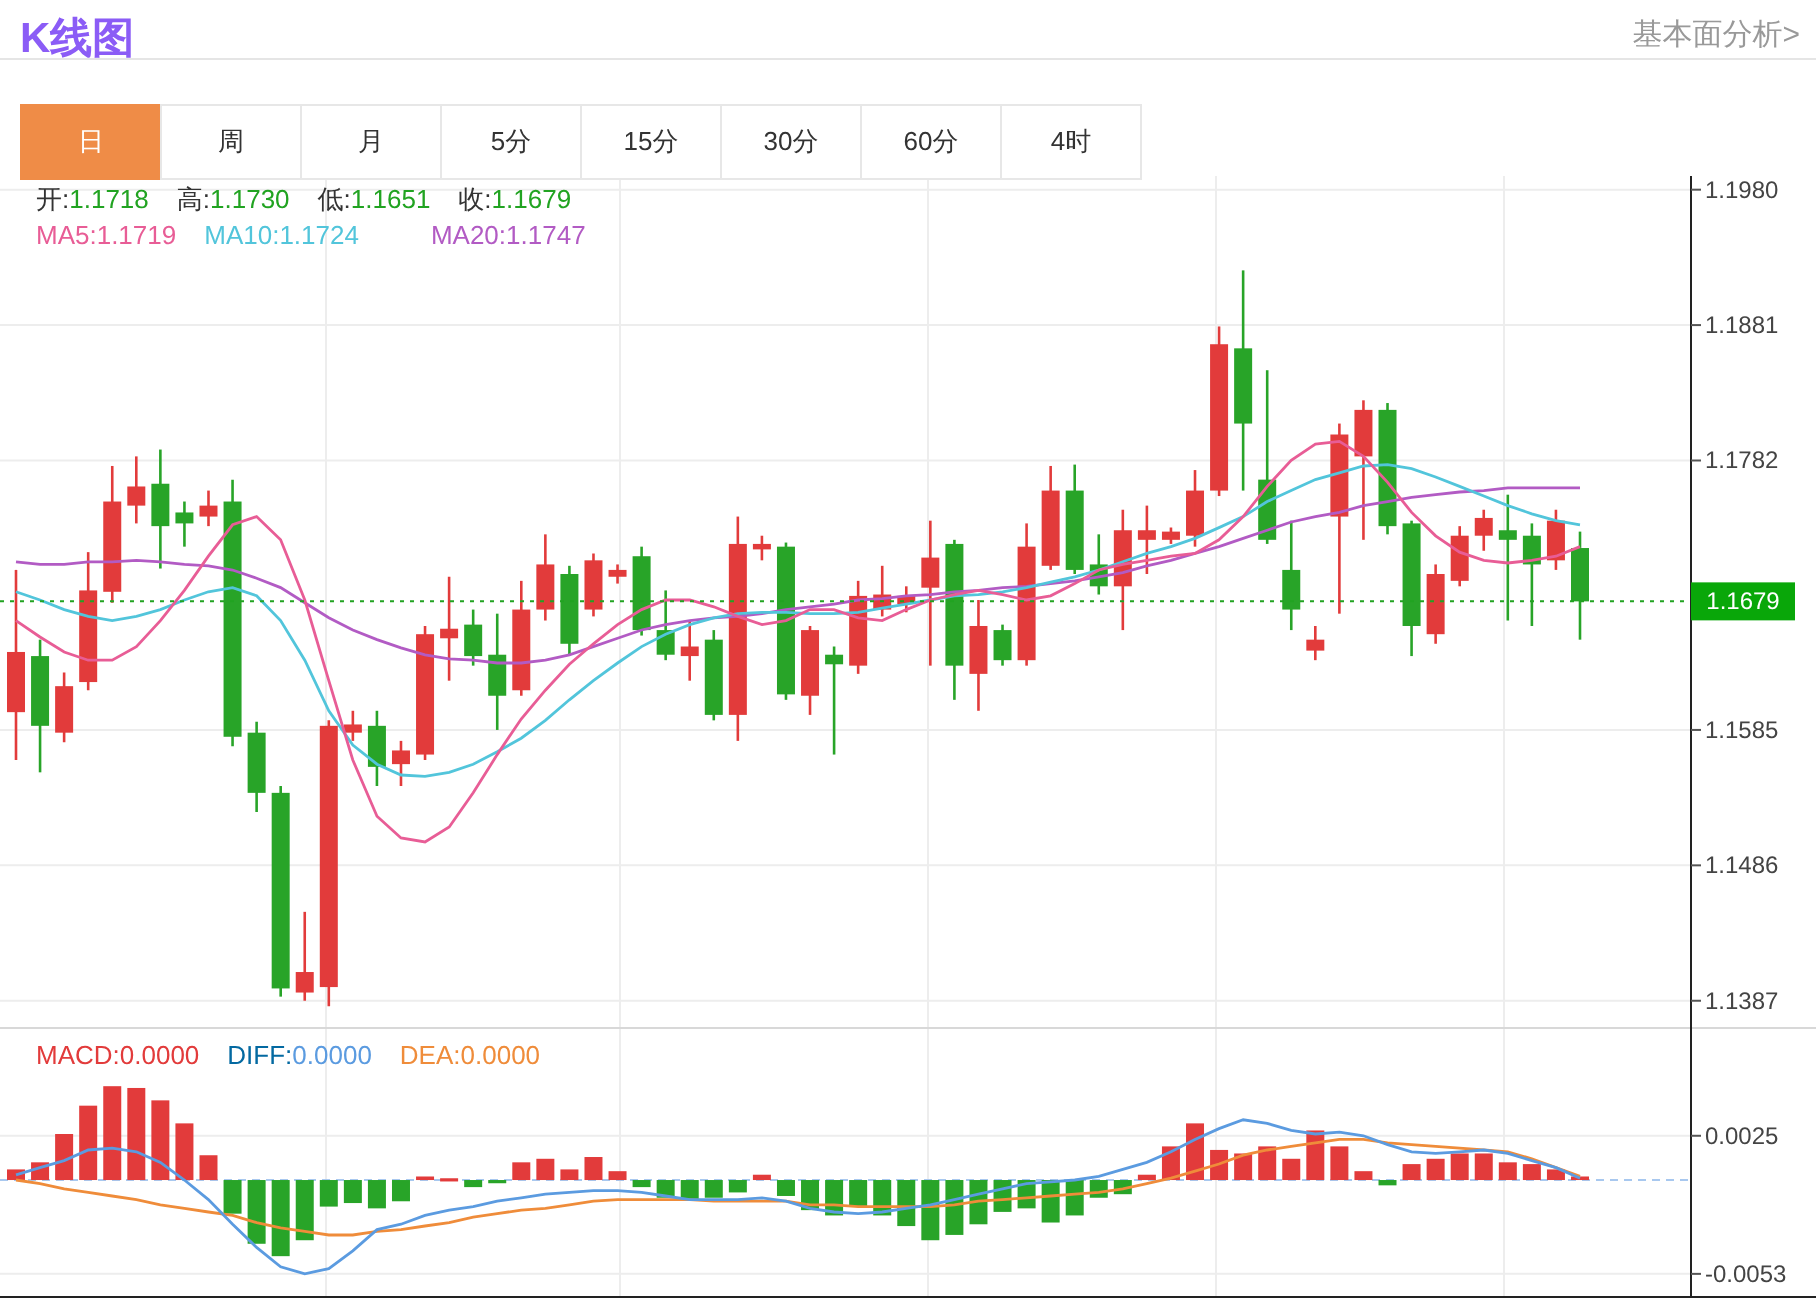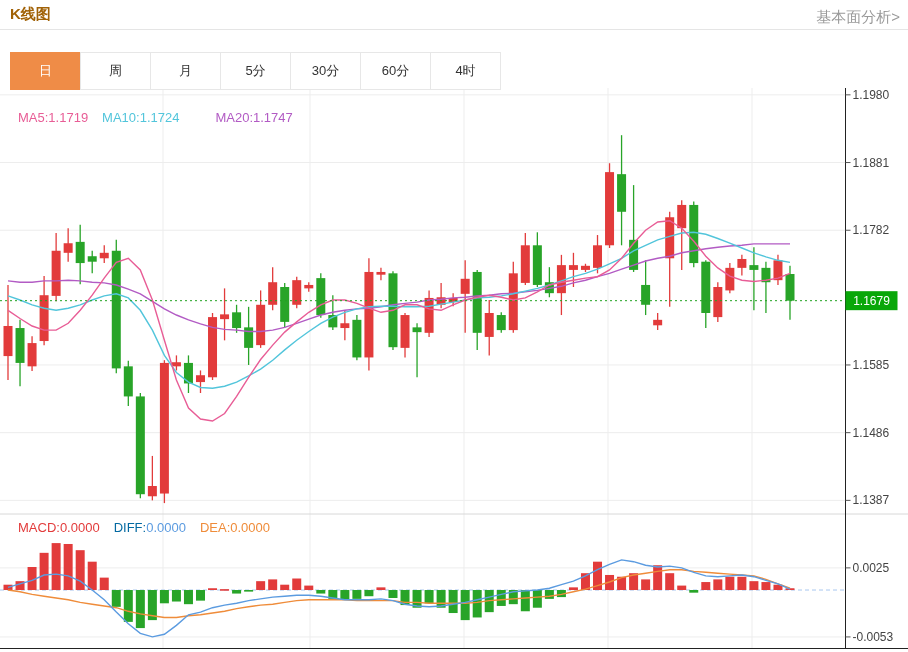--- a/index.html
+++ b/index.html
@@ -1,20 +1,20 @@
 <!DOCTYPE html>
 <html><head>
 <meta charset="utf-8">
 <style>
   html,body{margin:0;padding:0;background:#fff;font-family:"Liberation Sans","DejaVu Sans",sans-serif;}
   #page{position:relative;width:908px;height:652px;background:#fff;overflow:hidden;}
   #chart-svg{position:absolute;left:0;top:0;z-index:1;}
   .overlay{position:absolute;z-index:2;}
   #header{left:0;top:0;width:908px;height:30px;border-bottom:1px solid #e5e5e5;box-sizing:border-box;}
-  #page-title{position:absolute;left:10px;top:5px;font-size:15px;font-weight:bold;color:#a16207;}
+  #page-title{position:absolute;left:10px;top:5px;font-size:21px;font-weight:bold;color:#8b5cf6;}
   #fundamental-link{position:absolute;right:8px;top:8px;font-size:15px;color:#999;cursor:pointer;text-decoration:none;}
   #tab-bar{left:10px;top:52px;display:flex;}
   .tab{width:71px;height:38px;box-sizing:border-box;border:1px solid #e7e7e7;margin-left:-1px;
        display:flex;align-items:center;justify-content:center;font-size:13px;color:#333;
        background:#fff;cursor:pointer;}
   .tab:first-child{margin-left:0;}
   .tab.active{background:#ef8c47;border-color:#ef8c47;color:#fff;}
   .info-row{left:18px;display:flex;font-size:13px;white-space:nowrap;}
   .info-row .pair{margin-right:14px;}
   .info-row .lbl{color:#333;}
@@ -271,25 +271,32 @@
   <div id="header" class="overlay">
     <div id="page-title">K线图</div>
     <a id="fundamental-link">基本面分析&gt;</a>
   </div>
 
   <div id="tab-bar" class="overlay">
       <div class="tab active">日</div>
       <div class="tab">周</div>
       <div class="tab">月</div>
       <div class="tab">5分</div>
+      <div class="tab">15分</div>
       <div class="tab">30分</div>
       <div class="tab">60分</div>
       <div class="tab">4时</div>
     </div>
 
+  <div id="ohlc-row" class="overlay info-row">
+      <span class="pair"><span class="lbl">开:</span><span style="color: rgb(33, 163, 33);">1.1718</span></span>
+      <span class="pair"><span class="lbl">高:</span><span style="color: rgb(33, 163, 33);">1.1730</span></span>
+      <span class="pair"><span class="lbl">低:</span><span style="color: rgb(33, 163, 33);">1.1651</span></span>
+      <span class="pair"><span class="lbl">收:</span><span style="color: rgb(33, 163, 33);">1.1679</span></span>
+    </div>
   <div id="ma-row" class="overlay info-row">
       <span class="pair"><span class="lbl" style="color: rgb(232, 93, 150); text-align: center;">MA5:</span><span style="color: rgb(232, 93, 150);">1.1719</span></span>
       <span class="pair"><span class="lbl" style="color: rgb(82, 197, 219);">MA10:</span><span style="color: rgb(82, 197, 219);">1.1724</span></span>
       <span class="pair"><span class="lbl" style="color: rgb(178, 91, 196); padding-left: 22px;">MA20:</span><span style="color: rgb(178, 91, 196);">1.1747</span></span>
     </div>
   <div id="macd-row" class="overlay info-row">
       <span class="pair"><span class="lbl" style="color: rgb(226, 59, 59); text-align: right;">MACD:</span><span style="color: rgb(226, 59, 59);">0.0000</span></span>
       <span class="pair"><span class="lbl" style="color: #0369a1;">DIFF:</span><span style="color: rgb(91, 155, 224);">0.0000</span></span>
       <span class="pair"><span class="lbl" style="color: rgb(239, 140, 58);">DEA:</span><span style="color: rgb(239, 140, 58);">0.0000</span></span>
     </div>

